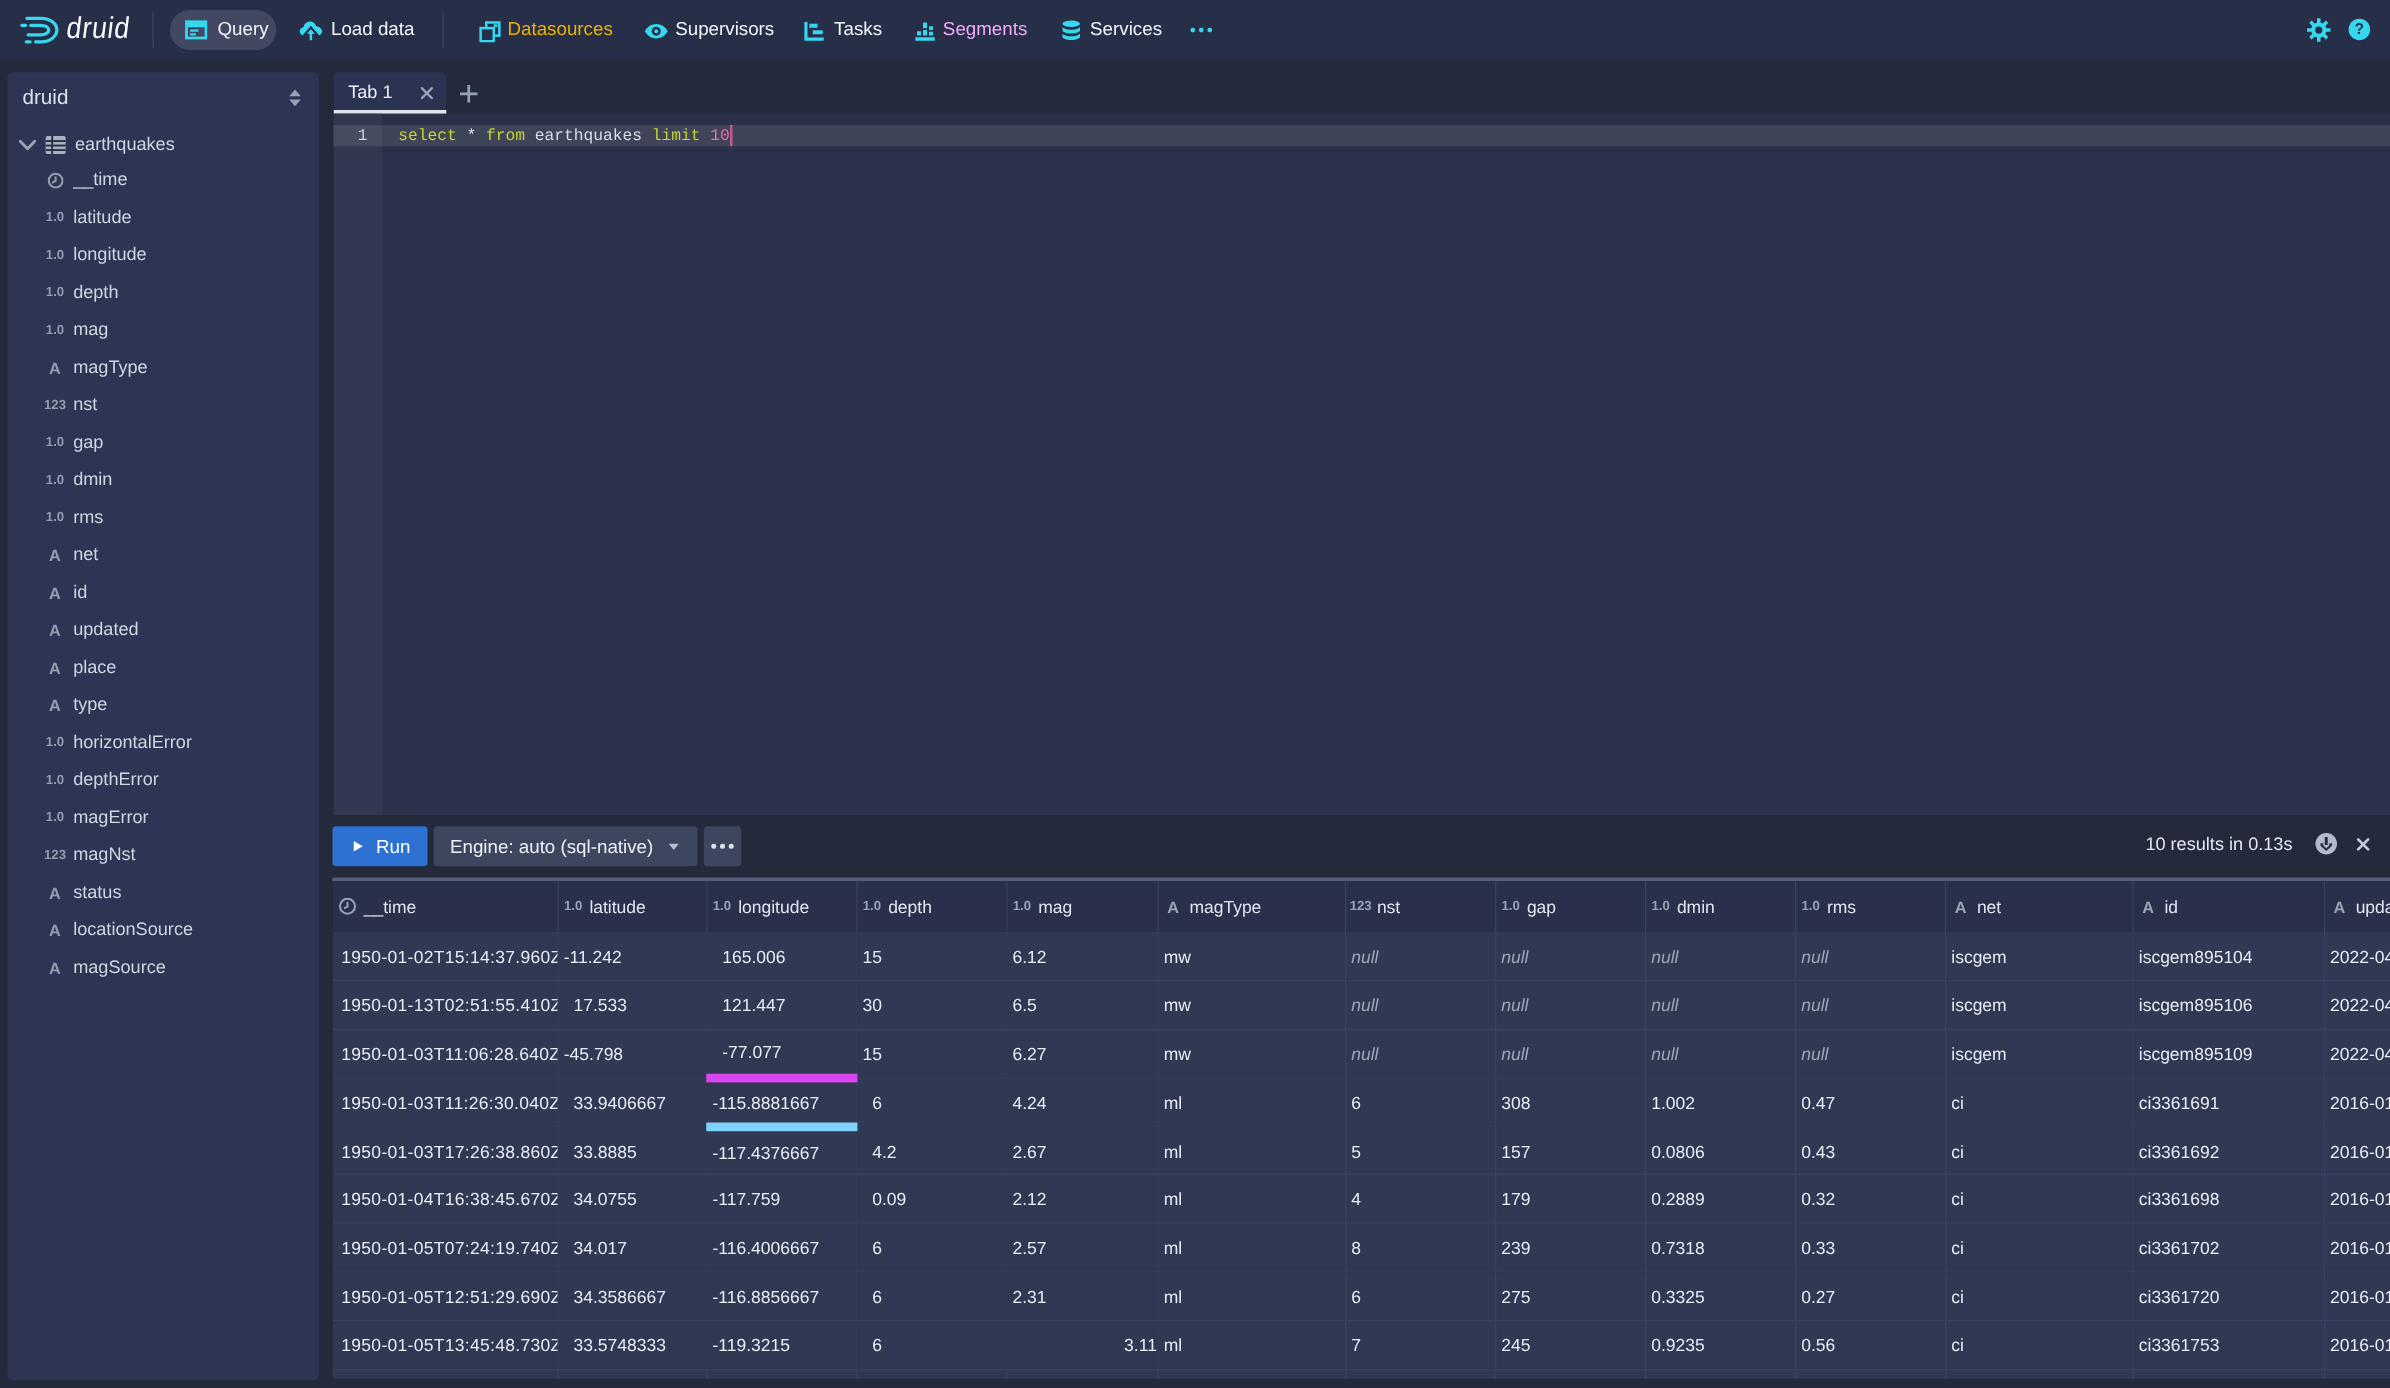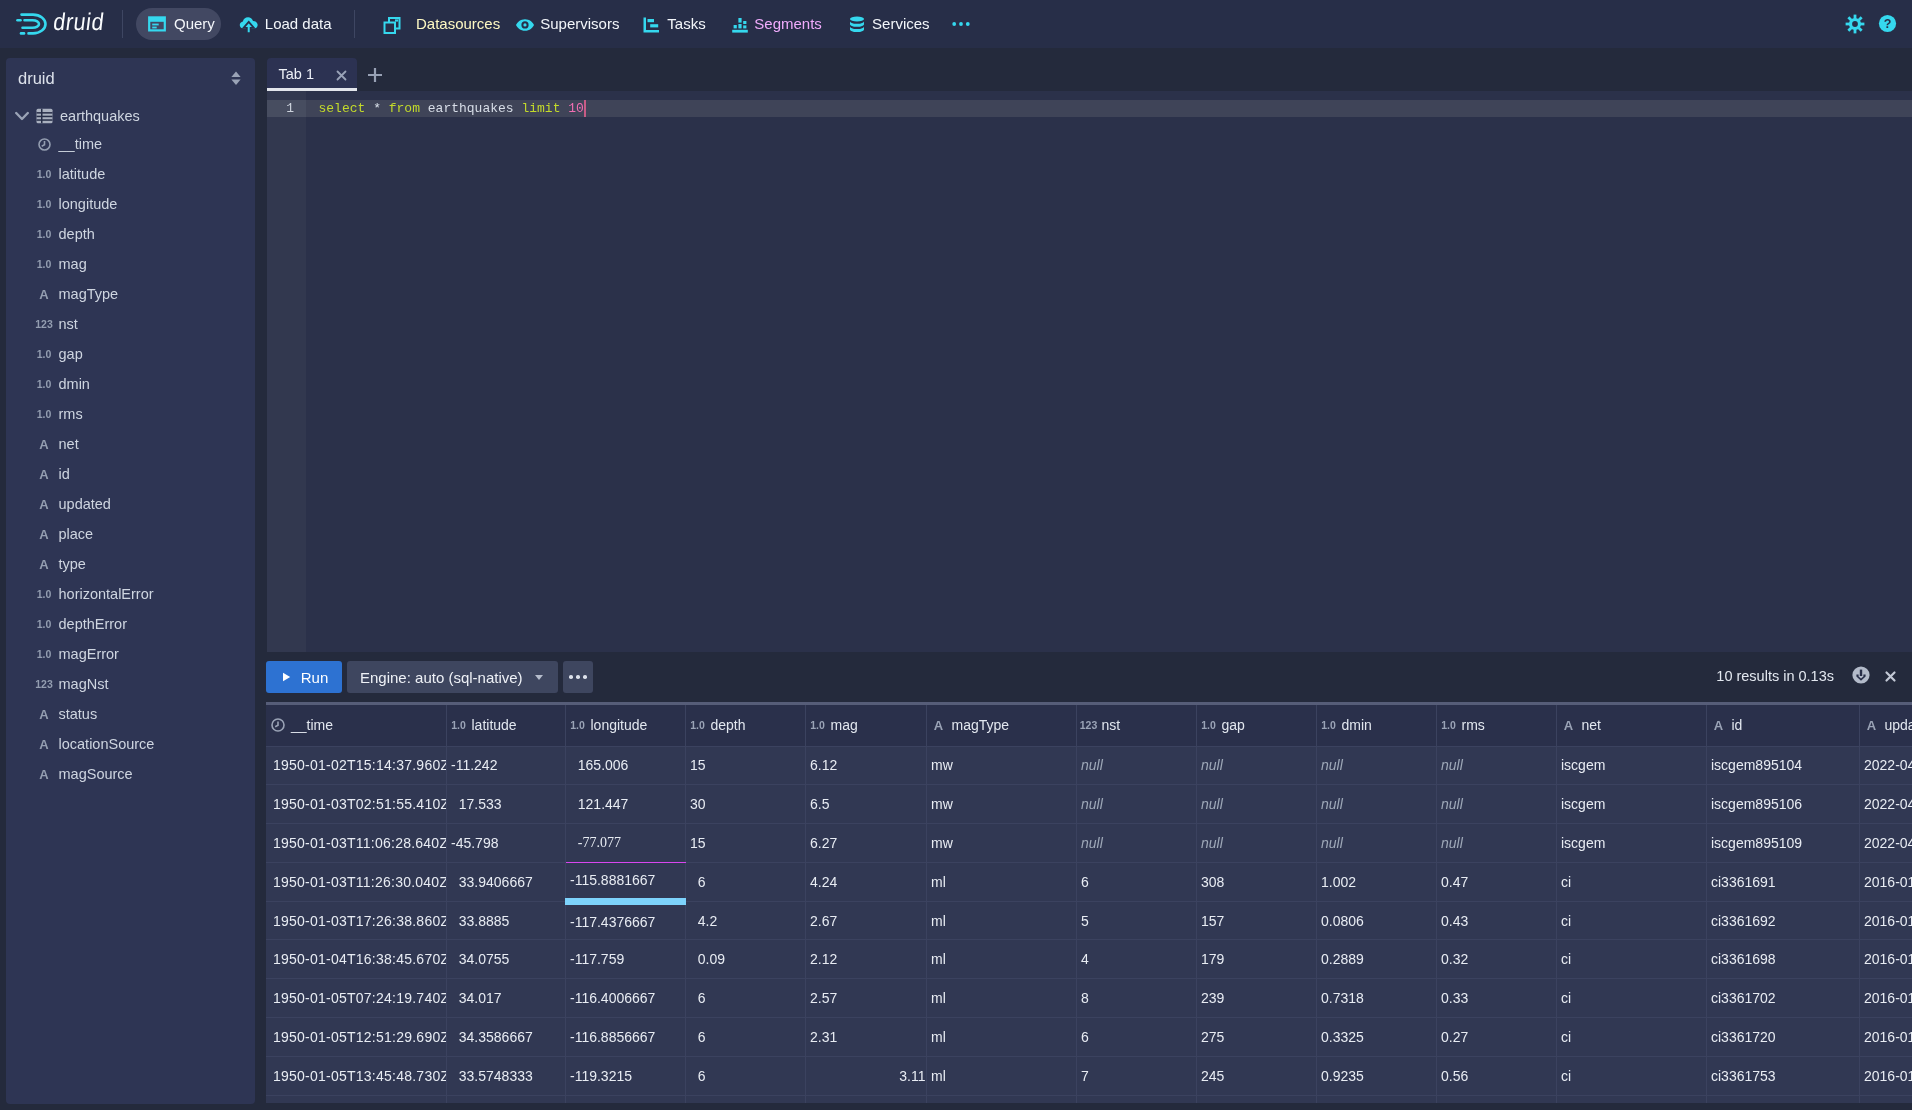--- a/index.html
+++ b/index.html
@@ -30,21 +30,21 @@
       </svg>
     </div>
     <div style="position:absolute;left:264.8px;top:14.5px;font-size:15px;color:#f3f6fa;">Load data</div>
     <div style="position:absolute;left:382.5px;top:15px;width:20px;height:20px;display:flex;align-items:center;">
       <svg width="18" height="18" viewBox="0 0 18 18" style="">
         <rect x="6" y="2" width="10.5" height="10.5" fill="none" stroke="#35d8ee" stroke-width="2"></rect>
         <rect x="1.5" y="6.5" width="10.5" height="10.5" fill="#272e48" stroke="#35d8ee" stroke-width="2"></rect>
         <rect x="12" y="3.4" width="3" height="2.2" fill="#35d8ee"></rect>
       </svg>
     </div>
-    <div style="position:absolute;left:406px;top:14.5px;font-size:15px;color:#fef9c3;margin-left:10px;">Datasources</div>
+    <div style="position:absolute;left:406px;top:14.5px;font-size:15px;color:#eab308;">Datasources</div>
     <div style="position:absolute;left:514.5px;top:15px;width:20px;height:20px;display:flex;align-items:center;">
       <svg width="20" height="20" viewBox="0 0 20 20" style="">
         <path d="M10 4.2 C14.5 4.2 17.8 7.2 19 9.9 C17.8 12.7 14.5 15.7 10 15.7 C5.5 15.7 2.2 12.7 1 9.9 C2.2 7.2 5.5 4.2 10 4.2 Z" fill="#35d8ee"></path>
         <circle cx="10" cy="9.9" r="3.6" fill="#272e48"></circle>
         <circle cx="10" cy="9.9" r="1.6" fill="#35d8ee"></circle>
       </svg>
     </div>
     <div style="position:absolute;left:540.2px;top:14.5px;font-size:15px;color:#f3f6fa;">Supervisors</div>
     <div style="position:absolute;left:642px;top:15px;width:20px;height:20px;display:flex;align-items:center;">
       <svg width="18" height="18" viewBox="0 0 18 18" style="">
@@ -381,38 +381,38 @@
             <td style="border-right:1px solid #3b425f;border-bottom:1px solid #3b425f;overflow:hidden;white-space:nowrap;padding:0 0 0 4.5px;">mw</td>
             <td style="border-right:1px solid #3b425f;border-bottom:1px solid #3b425f;overflow:hidden;white-space:nowrap;padding:0 0 0 4.5px;font-style:italic;color:#9ea8b8;">null</td>
             <td style="border-right:1px solid #3b425f;border-bottom:1px solid #3b425f;overflow:hidden;white-space:nowrap;padding:0 0 0 4.5px;font-style:italic;color:#9ea8b8;">null</td>
             <td style="border-right:1px solid #3b425f;border-bottom:1px solid #3b425f;overflow:hidden;white-space:nowrap;padding:0 0 0 4.5px;font-style:italic;color:#9ea8b8;">null</td>
             <td style="border-right:1px solid #3b425f;border-bottom:1px solid #3b425f;overflow:hidden;white-space:nowrap;padding:0 0 0 4.5px;font-style:italic;color:#9ea8b8;">null</td>
             <td style="border-right:1px solid #3b425f;border-bottom:1px solid #3b425f;overflow:hidden;white-space:nowrap;padding:0 0 0 4.5px;">iscgem</td>
             <td style="border-right:1px solid #3b425f;border-bottom:1px solid #3b425f;overflow:hidden;white-space:nowrap;padding:0 0 0 4.5px;">iscgem895104</td>
             <td style="border-right:1px solid #3b425f;border-bottom:1px solid #3b425f;overflow:hidden;white-space:nowrap;padding:0 0 0 4.5px;">2022-04-27T15:35:21.415Z</td>
           </tr>
           <tr style="height:38.8px;background:#313853;">
-            <td style="border-right:1px solid #3b425f;border-bottom:1px solid #3b425f;overflow:hidden;white-space:nowrap;padding:0 0 0 7px;"><span style="letter-spacing:0.24px">1950-01-03T02:51:55.410Z</span></td>
+            <td style="border-right:1px solid #3b425f;border-bottom:1px solid #3b425f;overflow:hidden;white-space:nowrap;padding:0 0 0 7px;"><span style="letter-spacing:0.24px">1950-01-13T02:51:55.410Z</span></td>
             <td style="border-right:1px solid #3b425f;border-bottom:1px solid #3b425f;overflow:hidden;white-space:nowrap;padding:0 0 0 12.3px;">17.533</td>
             <td style="border-right:1px solid #3b425f;border-bottom:1px solid #3b425f;overflow:hidden;white-space:nowrap;padding:0 0 0 12.3px;">121.447</td>
             <td style="border-right:1px solid #3b425f;border-bottom:1px solid #3b425f;overflow:hidden;white-space:nowrap;padding:0 0 0 4.5px;">30</td>
             <td style="border-right:1px solid #3b425f;border-bottom:1px solid #3b425f;overflow:hidden;white-space:nowrap;padding:0 0 0 4.5px;">6.5</td>
             <td style="border-right:1px solid #3b425f;border-bottom:1px solid #3b425f;overflow:hidden;white-space:nowrap;padding:0 0 0 4.5px;">mw</td>
             <td style="border-right:1px solid #3b425f;border-bottom:1px solid #3b425f;overflow:hidden;white-space:nowrap;padding:0 0 0 4.5px;font-style:italic;color:#9ea8b8;">null</td>
             <td style="border-right:1px solid #3b425f;border-bottom:1px solid #3b425f;overflow:hidden;white-space:nowrap;padding:0 0 0 4.5px;font-style:italic;color:#9ea8b8;">null</td>
             <td style="border-right:1px solid #3b425f;border-bottom:1px solid #3b425f;overflow:hidden;white-space:nowrap;padding:0 0 0 4.5px;font-style:italic;color:#9ea8b8;">null</td>
             <td style="border-right:1px solid #3b425f;border-bottom:1px solid #3b425f;overflow:hidden;white-space:nowrap;padding:0 0 0 4.5px;font-style:italic;color:#9ea8b8;">null</td>
             <td style="border-right:1px solid #3b425f;border-bottom:1px solid #3b425f;overflow:hidden;white-space:nowrap;padding:0 0 0 4.5px;">iscgem</td>
             <td style="border-right:1px solid #3b425f;border-bottom:1px solid #3b425f;overflow:hidden;white-space:nowrap;padding:0 0 0 4.5px;">iscgem895106</td>
             <td style="border-right:1px solid #3b425f;border-bottom:1px solid #3b425f;overflow:hidden;white-space:nowrap;padding:0 0 0 4.5px;">2022-04-27T15:35:21.415Z</td>
           </tr>
           <tr style="height:38.8px;background:#313853;">
             <td style="border-right:1px solid #3b425f;border-bottom:1px solid #3b425f;overflow:hidden;white-space:nowrap;padding:0 0 0 7px;"><span style="letter-spacing:0.24px">1950-01-03T11:06:28.640Z</span></td>
             <td style="border-right:1px solid #3b425f;border-bottom:1px solid #3b425f;overflow:hidden;white-space:nowrap;padding:0 0 0 4.5px;">-45.798</td>
-            <td style="border-right:1px solid #3b425f;border-bottom:1px solid #d946ef;overflow:hidden;white-space:nowrap;padding:0 0 0 12.3px;font-family:Liberation Serif, serif;">-77.077</td>
+            <td style="border-right:1px solid #3b425f;border-bottom:7px solid #d946ef;overflow:hidden;white-space:nowrap;padding:0 0 0 12.3px;">-77.077</td>
             <td style="border-right:1px solid #3b425f;border-bottom:1px solid #3b425f;overflow:hidden;white-space:nowrap;padding:0 0 0 4.5px;">15</td>
             <td style="border-right:1px solid #3b425f;border-bottom:1px solid #3b425f;overflow:hidden;white-space:nowrap;padding:0 0 0 4.5px;">6.27</td>
             <td style="border-right:1px solid #3b425f;border-bottom:1px solid #3b425f;overflow:hidden;white-space:nowrap;padding:0 0 0 4.5px;">mw</td>
             <td style="border-right:1px solid #3b425f;border-bottom:1px solid #3b425f;overflow:hidden;white-space:nowrap;padding:0 0 0 4.5px;font-style:italic;color:#9ea8b8;">null</td>
             <td style="border-right:1px solid #3b425f;border-bottom:1px solid #3b425f;overflow:hidden;white-space:nowrap;padding:0 0 0 4.5px;font-style:italic;color:#9ea8b8;">null</td>
             <td style="border-right:1px solid #3b425f;border-bottom:1px solid #3b425f;overflow:hidden;white-space:nowrap;padding:0 0 0 4.5px;font-style:italic;color:#9ea8b8;">null</td>
             <td style="border-right:1px solid #3b425f;border-bottom:1px solid #3b425f;overflow:hidden;white-space:nowrap;padding:0 0 0 4.5px;font-style:italic;color:#9ea8b8;">null</td>
             <td style="border-right:1px solid #3b425f;border-bottom:1px solid #3b425f;overflow:hidden;white-space:nowrap;padding:0 0 0 4.5px;">iscgem</td>
             <td style="border-right:1px solid #3b425f;border-bottom:1px solid #3b425f;overflow:hidden;white-space:nowrap;padding:0 0 0 4.5px;">iscgem895109</td>
             <td style="border-right:1px solid #3b425f;border-bottom:1px solid #3b425f;overflow:hidden;white-space:nowrap;padding:0 0 0 4.5px;">2022-04-27T15:35:21.415Z</td>

